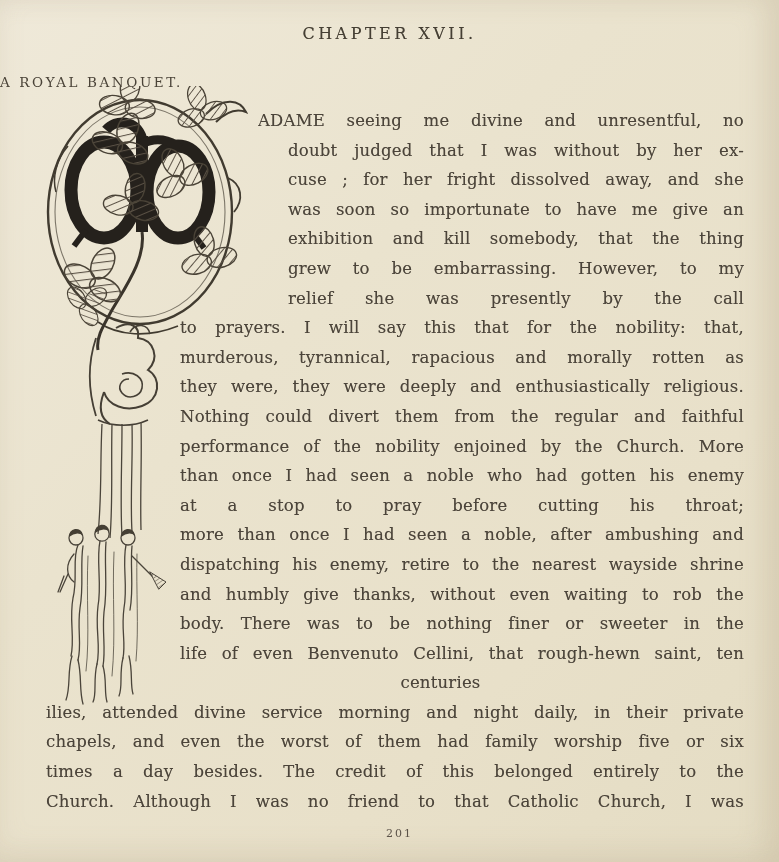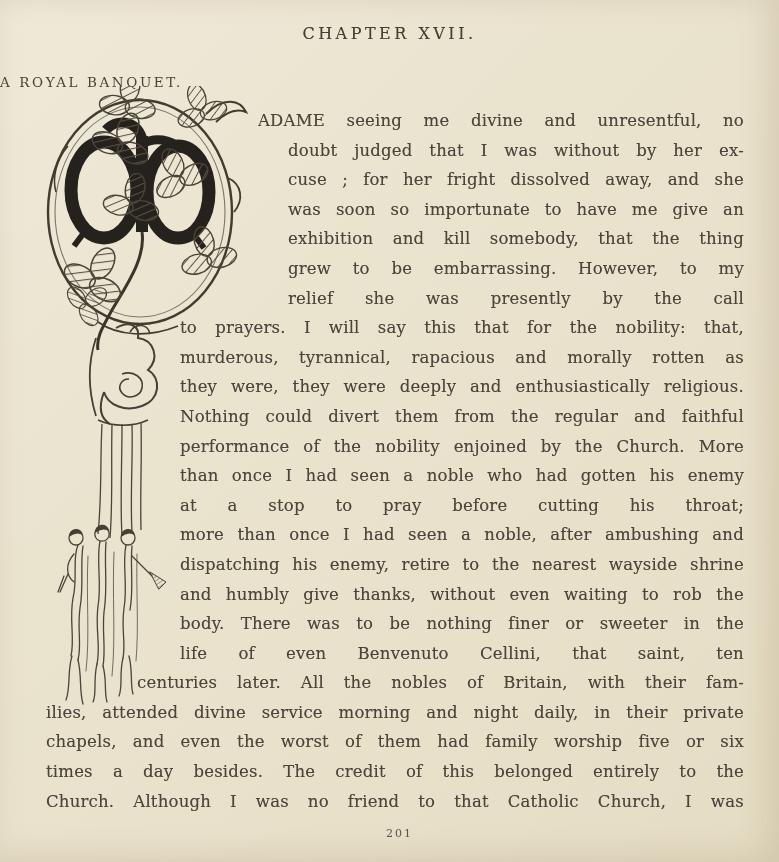--- a/index.html
+++ b/index.html
@@ -25,21 +25,21 @@
     height:29.6px;line-height:29.6px;font-size:16.5px;letter-spacing:0.2px;
     display:flex;justify-content:space-between;
     text-shadow:0 0 0.4px rgba(60,50,40,.4);
     overflow:hidden;
     text-align:center;
   }
   .tl span{white-space:pre;}
   .i-a{margin-left:212px;}
   .i-b{margin-left:242px;}
   .i-c{margin-left:134px;}
-  .i-d{margin-left:91px;}
+  .i-d{margin-left:91px;flex-direction:column;}
   .folio{
     position:absolute;top:827px;left:10px;width:100%;text-align:center;
     font-size:11px;letter-spacing:2px;color:#5b5349;
   }
   .illus{position:absolute;left:38px;top:86px;pointer-events:none;}
 </style>
 </head>
 <body>
 
 <div class="page">
@@ -339,20 +339,21 @@
         <span>in</span>
         <span>the</span>
       </div>
     <div class="tl i-c">
         <span>life</span>
         <span>of</span>
         <span>even</span>
         <span>Benvenuto</span>
         <span>Cellini,</span>
         <span>that</span>
+        <span>rough-hewn</span>
         <span>saint,</span>
         <span>ten</span>
       </div>
     <div class="tl i-d">
         <span>centuries</span>
         <span>later.</span>
         <span>All</span>
         <span>the</span>
         <span>nobles</span>
         <span>of</span>

